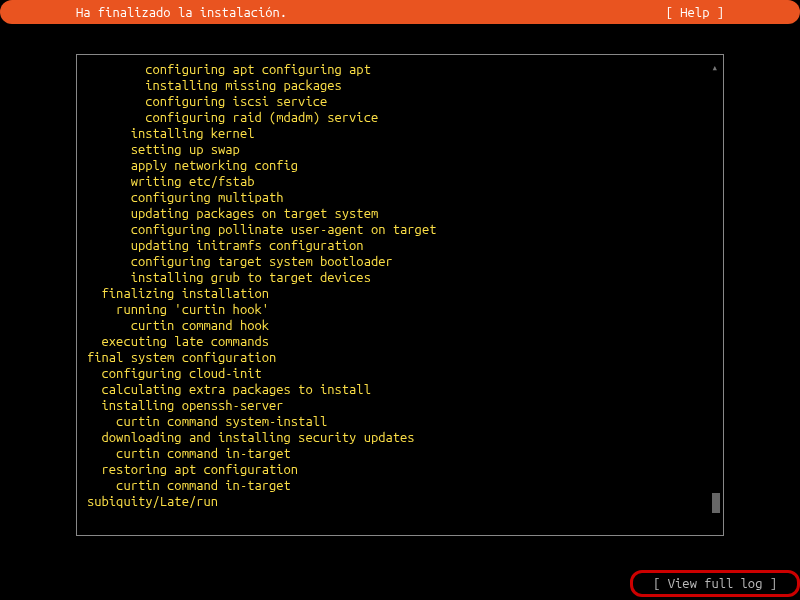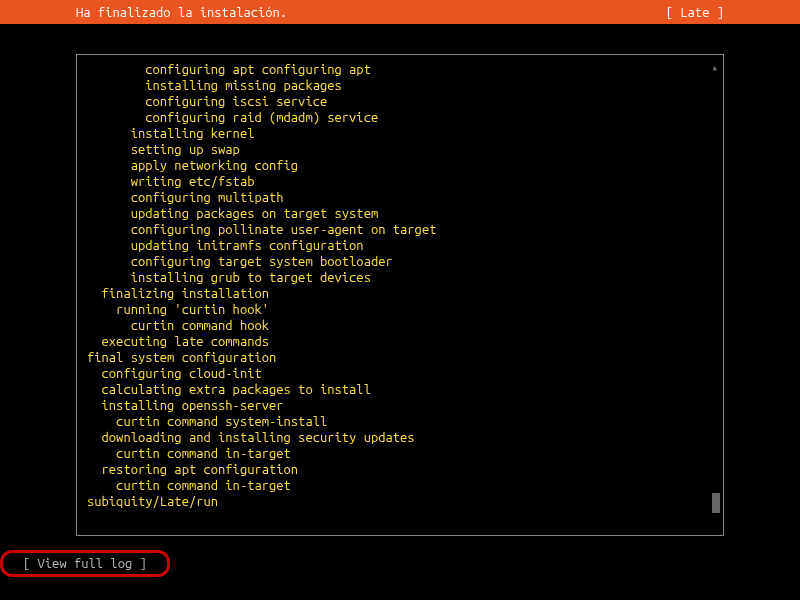--- a/index.html
+++ b/index.html
@@ -13,20 +13,21 @@
       overflow: hidden;
     }
     .header {
       background: #e95420;
       height: 24px;
       padding: 3px 20px;
       display: flex;
       justify-content: space-between;
       align-items: center;
       color: #fff;
+      border-radius: 12px;
     }
     .header-title { padding-left: 56px; }
     .header-help { padding-right: 56px; }
     .content {
       padding: 30px 76px 10px 76px;
     }
     .log-box {
       border: 1px solid #888;
       padding: 6px 10px;
       height: 482px;
@@ -46,22 +47,22 @@
     }
     .scrollbar-thumb {
       position: absolute;
       right: 3px;
       bottom: 22px;
       width: 8px;
       height: 20px;
       background: #666;
     }
     .footer {
-      text-align: left;
-      margin-top: 4px;
+      text-align: right;
+      margin-top: 24px;
     }
     .btn-row {
       display: inline-block;
       padding: 0 10px;
     }
     .btn {
       display: inline-block;
       color: #bbb;
       padding: 1px 4px;
     }
@@ -79,21 +80,21 @@
     }
     .underline {
       text-decoration: underline;
     }
   </style>
 </head>
 <body>
 
 <div class="header">
   <span class="header-title">Ha finalizado la instalación.</span>
-  <span class="header-help">[ Late ]</span>
+  <span class="header-help">[ Help ]</span>
 </div>
 
 <div class="content">
   <div class="log-box">
     <span class="scrollbar-top">▴</span>
     <div class="log-lines" id="log-lines">        configuring apt configuring apt
         installing missing packages
         configuring iscsi service
         configuring raid (mdadm) service
       installing kernel

